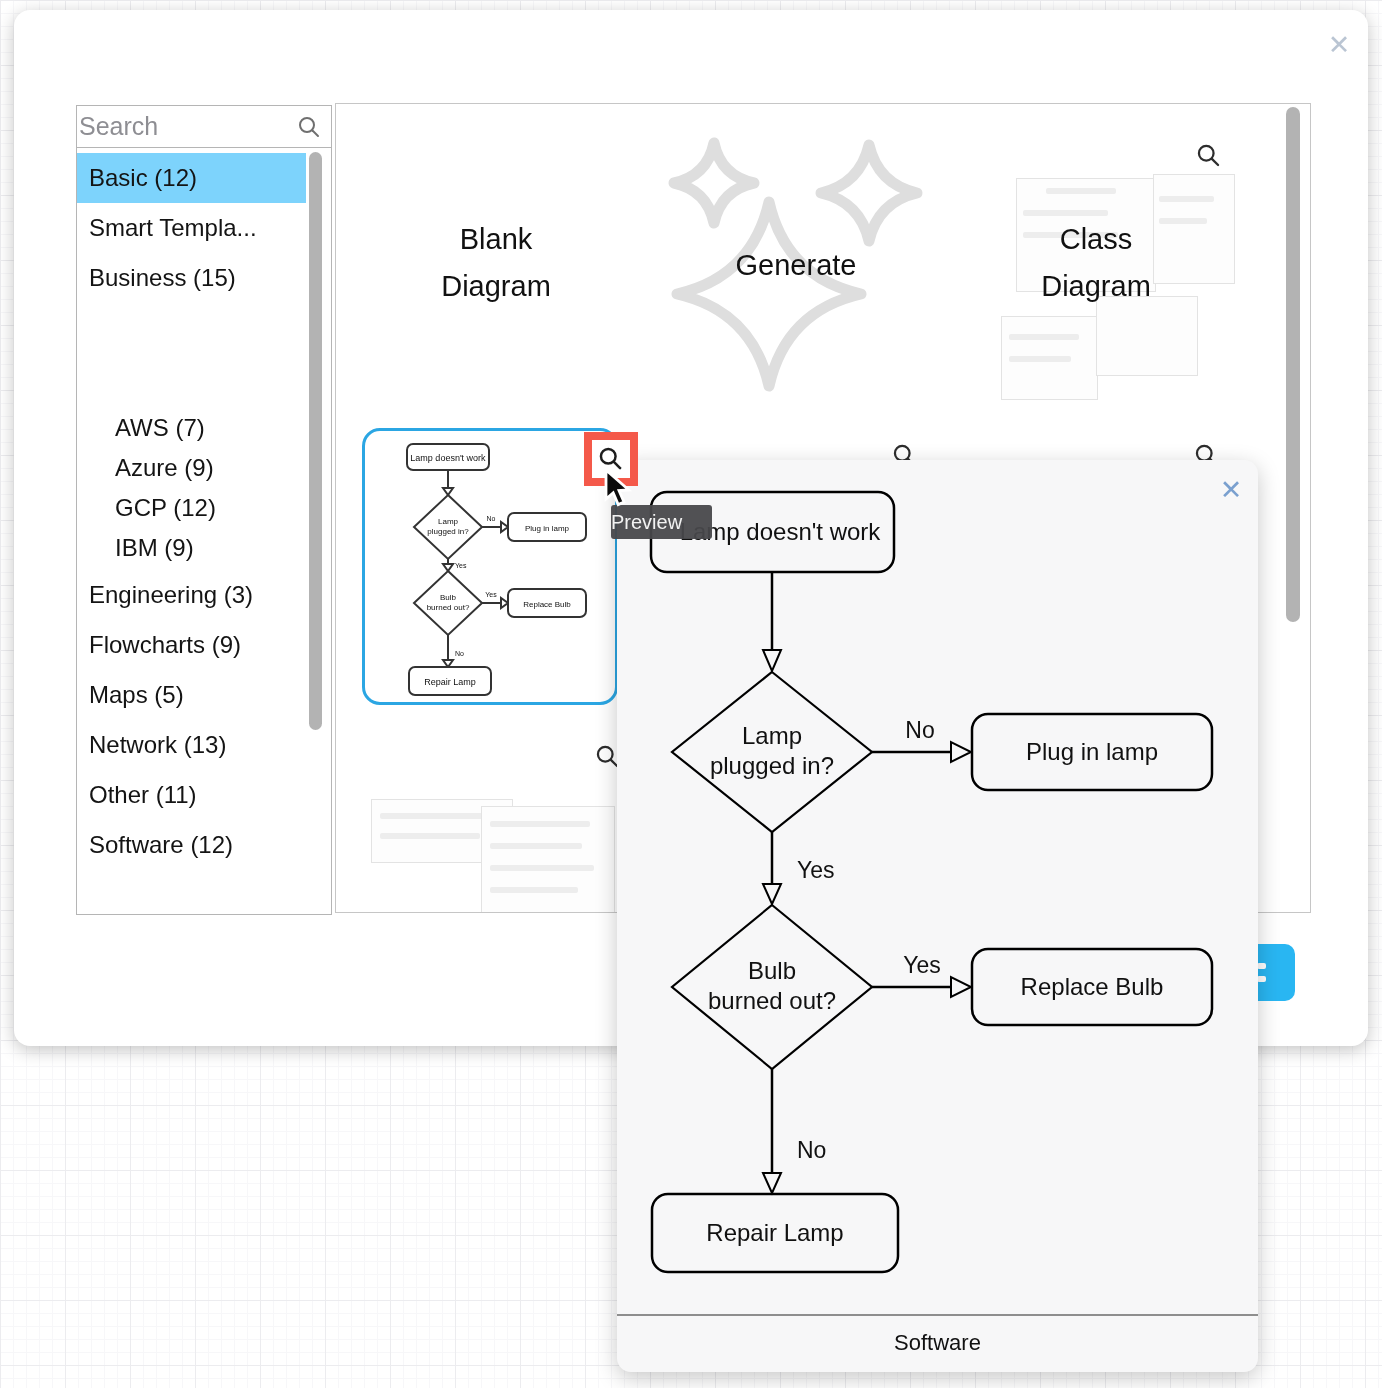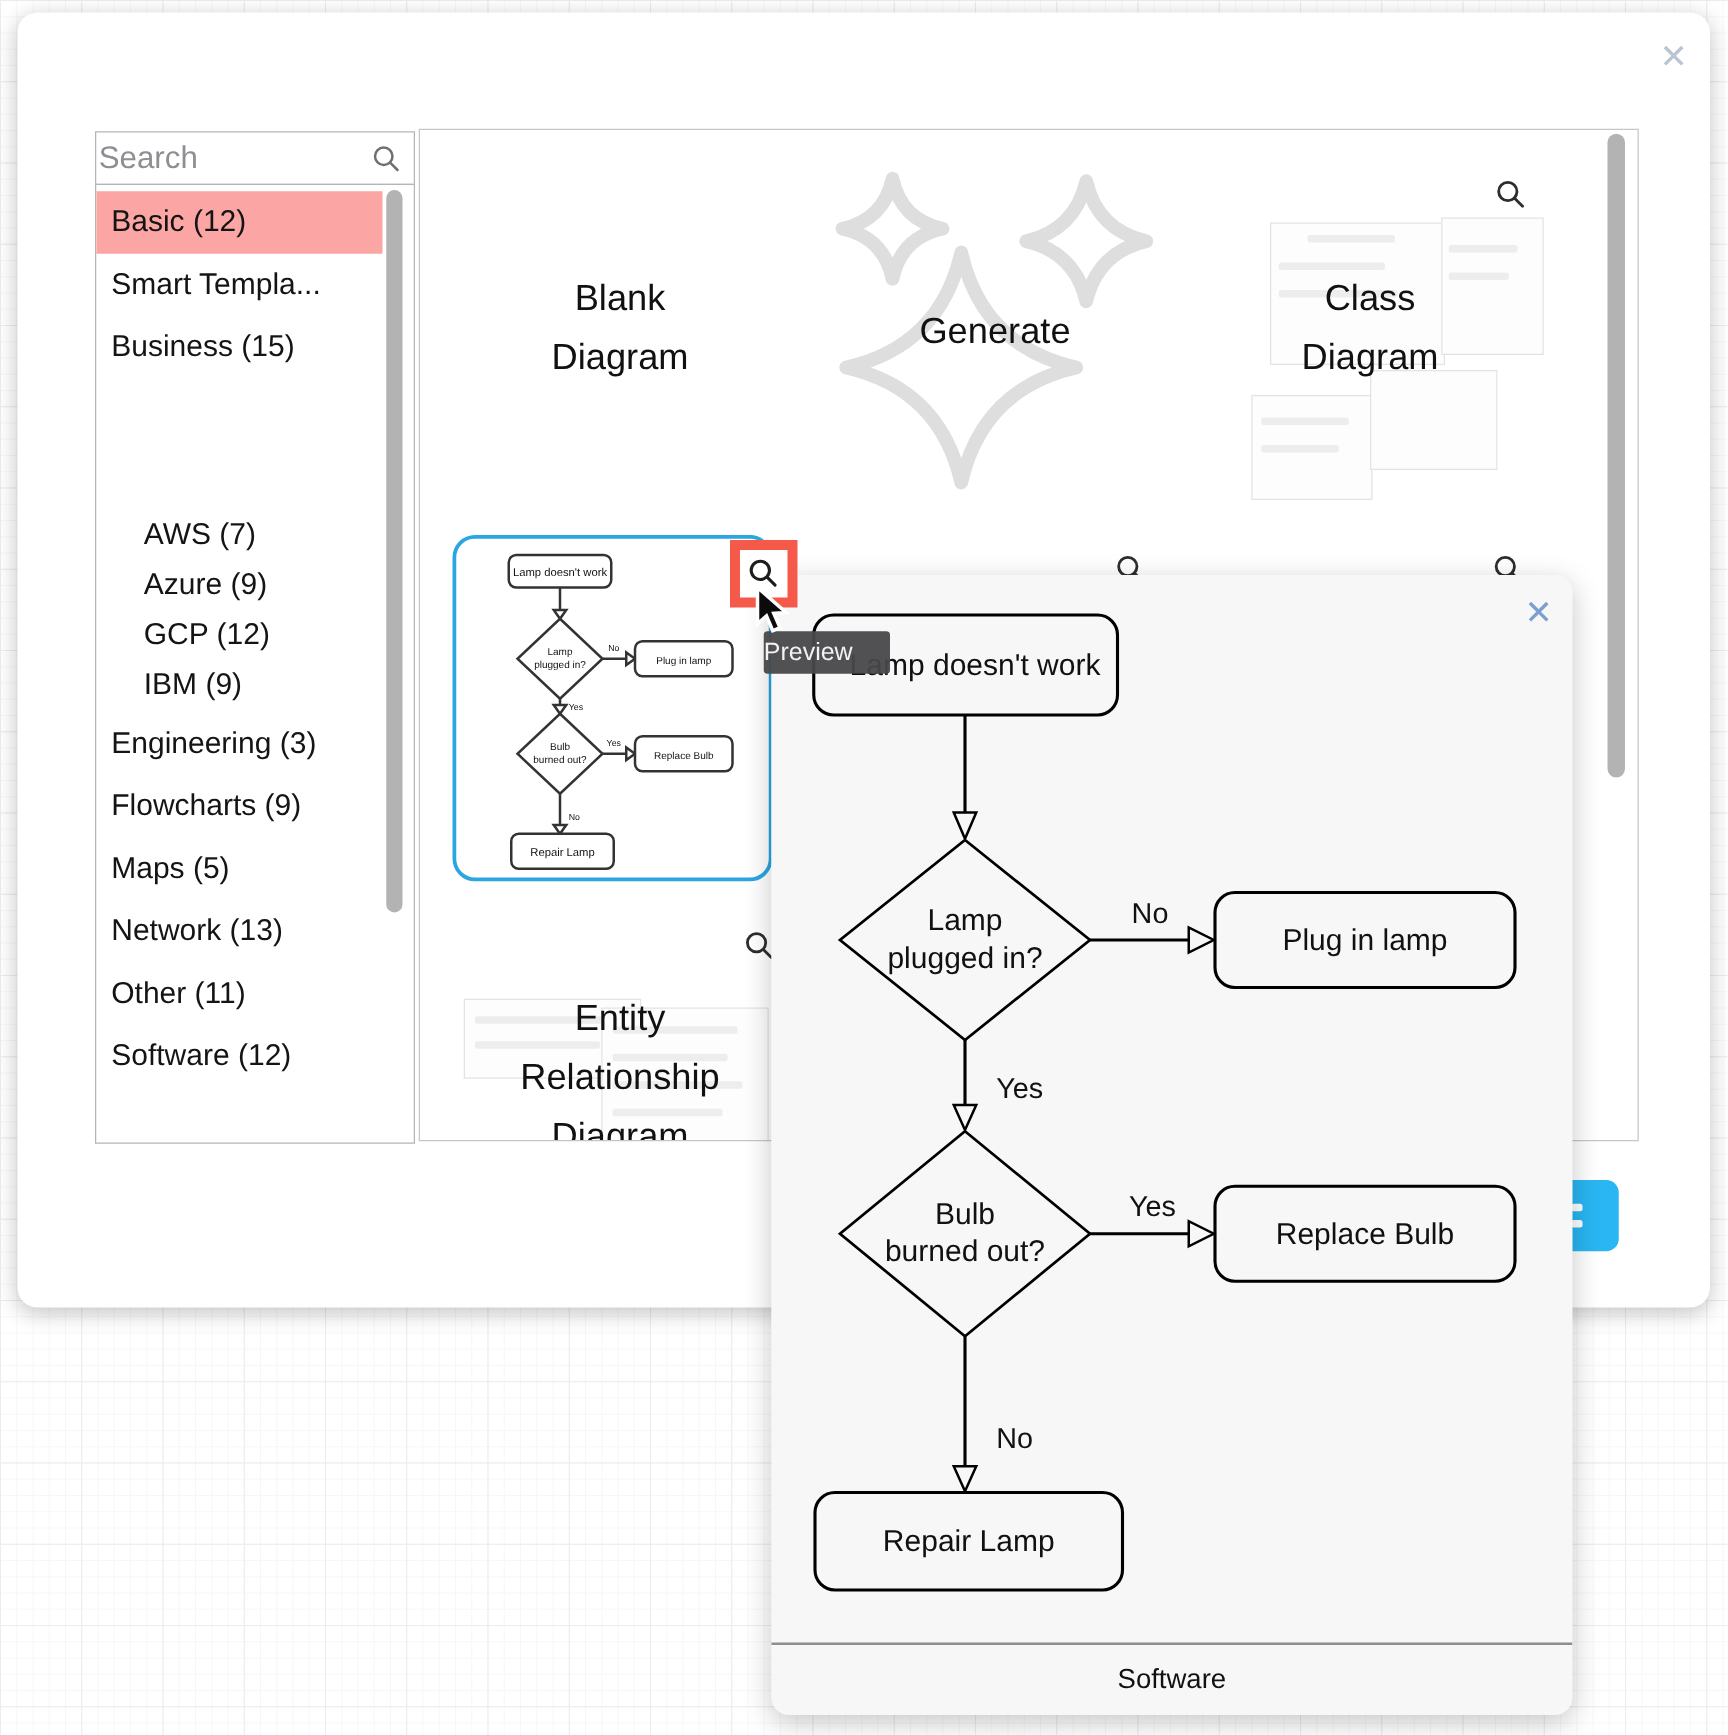--- a/index.html
+++ b/index.html
@@ -23,21 +23,21 @@
   
   .searchbox{left:76px;top:105px;width:256px;height:43px;border:1px solid #b5b5b5;background:#fff;box-sizing:border-box;}
   .searchbox input{border:0;outline:none;width:210px;height:39px;font-size:25px;color:#333;
     font-family:"Liberation Sans","DejaVu Sans",sans-serif;background:transparent;}
   .searchbox input::placeholder{color:#8e8e93;}
   .search-ico{left:297px;top:115px;width:24px;height:24px;}
   .cat-list{left:76px;top:147px;width:256px;height:768px;border:1px solid #b5b5b5;background:#fff;box-sizing:border-box;overflow:hidden;}
   .si{position:absolute;left:0;width:229px;height:50px;line-height:50px;font-size:24px;color:#141414;
     padding-left:12px;white-space:nowrap;overflow:hidden;box-sizing:border-box;}
   .si.sub{padding-left:38px;height:40px;line-height:40px;}
-  .si.sel{background:#fca5a5;}
+  .si.sel{background:#7dd3fc;}
   .si .tri{font-size:15px;margin-right:9px;position:relative;top:-2px;color:#222;}
   .side-scroll{left:309px;top:152px;width:13px;height:578px;background:#b3b3b3;border-radius:7px;}
 
   
   .tpanel{left:335px;top:103px;width:976px;height:810px;border:1px solid #c6c6c6;background:#fff;
     box-sizing:border-box;overflow:hidden;}
   .panel-scroll{left:1286px;top:107px;width:14px;height:515px;background:#b3b3b3;border-radius:7px;}
   .tpl-title{font-size:29px;color:#111;text-align:center;line-height:1.62;}
   .mag{width:27px;height:27px;}
 
@@ -153,21 +153,20 @@
     <div class="abs" style="left:30px;top:687px;width:250px;height:123px;">
       <div class="faint-box" style="left:5px;top:8px;width:140px;height:62px;"></div>
       <div class="fbar" style="left:14px;top:22px;width:110px;"></div>
       <div class="fbar" style="left:14px;top:42px;width:100px;"></div>
       <div class="faint-box" style="left:115px;top:15px;width:132px;height:105px;"></div>
       <div class="fbar" style="left:124px;top:30px;width:100px;"></div>
       <div class="fbar" style="left:124px;top:52px;width:92px;"></div>
       <div class="fbar" style="left:124px;top:74px;width:104px;"></div>
       <div class="fbar" style="left:124px;top:96px;width:88px;"></div>
     </div>
-    <div class="abs tpl-title" style="left:50px;top:688px;width:220px;">Entity Relationship Diagram</div>
     <div class="abs mag" style="left:258px;top:639px;">
       <svg width="27" height="27" viewBox="0 0 24 24">
           <circle cx="10" cy="10" r="6.5" fill="none" stroke="#2d2d2d" stroke-width="2"></circle>
           <line x1="15" y1="15" x2="20.5" y2="20.5" stroke="#2d2d2d" stroke-width="2" stroke-linecap="round"></line>
         </svg>
     </div>
   </div>
   <div class="abs panel-scroll"></div>
 
   <div class="abs sel-thumb">

